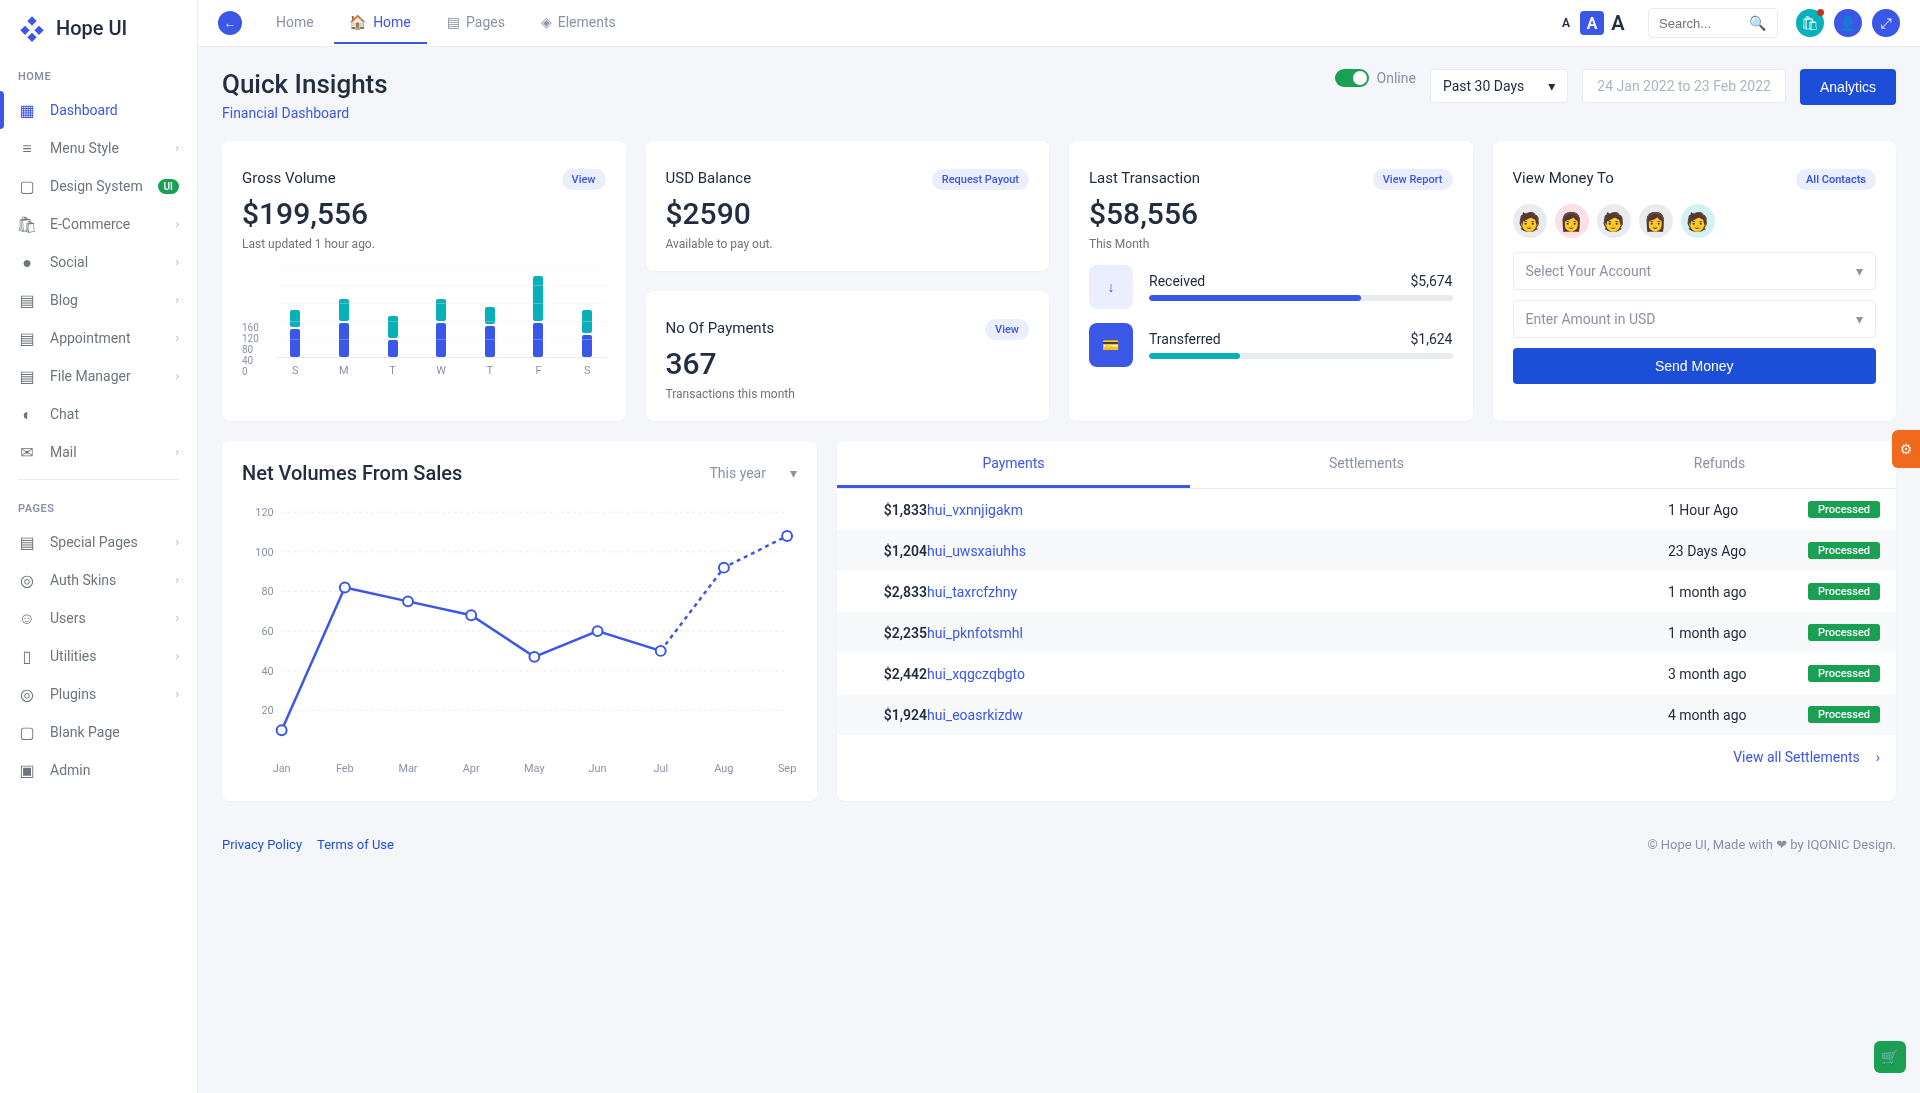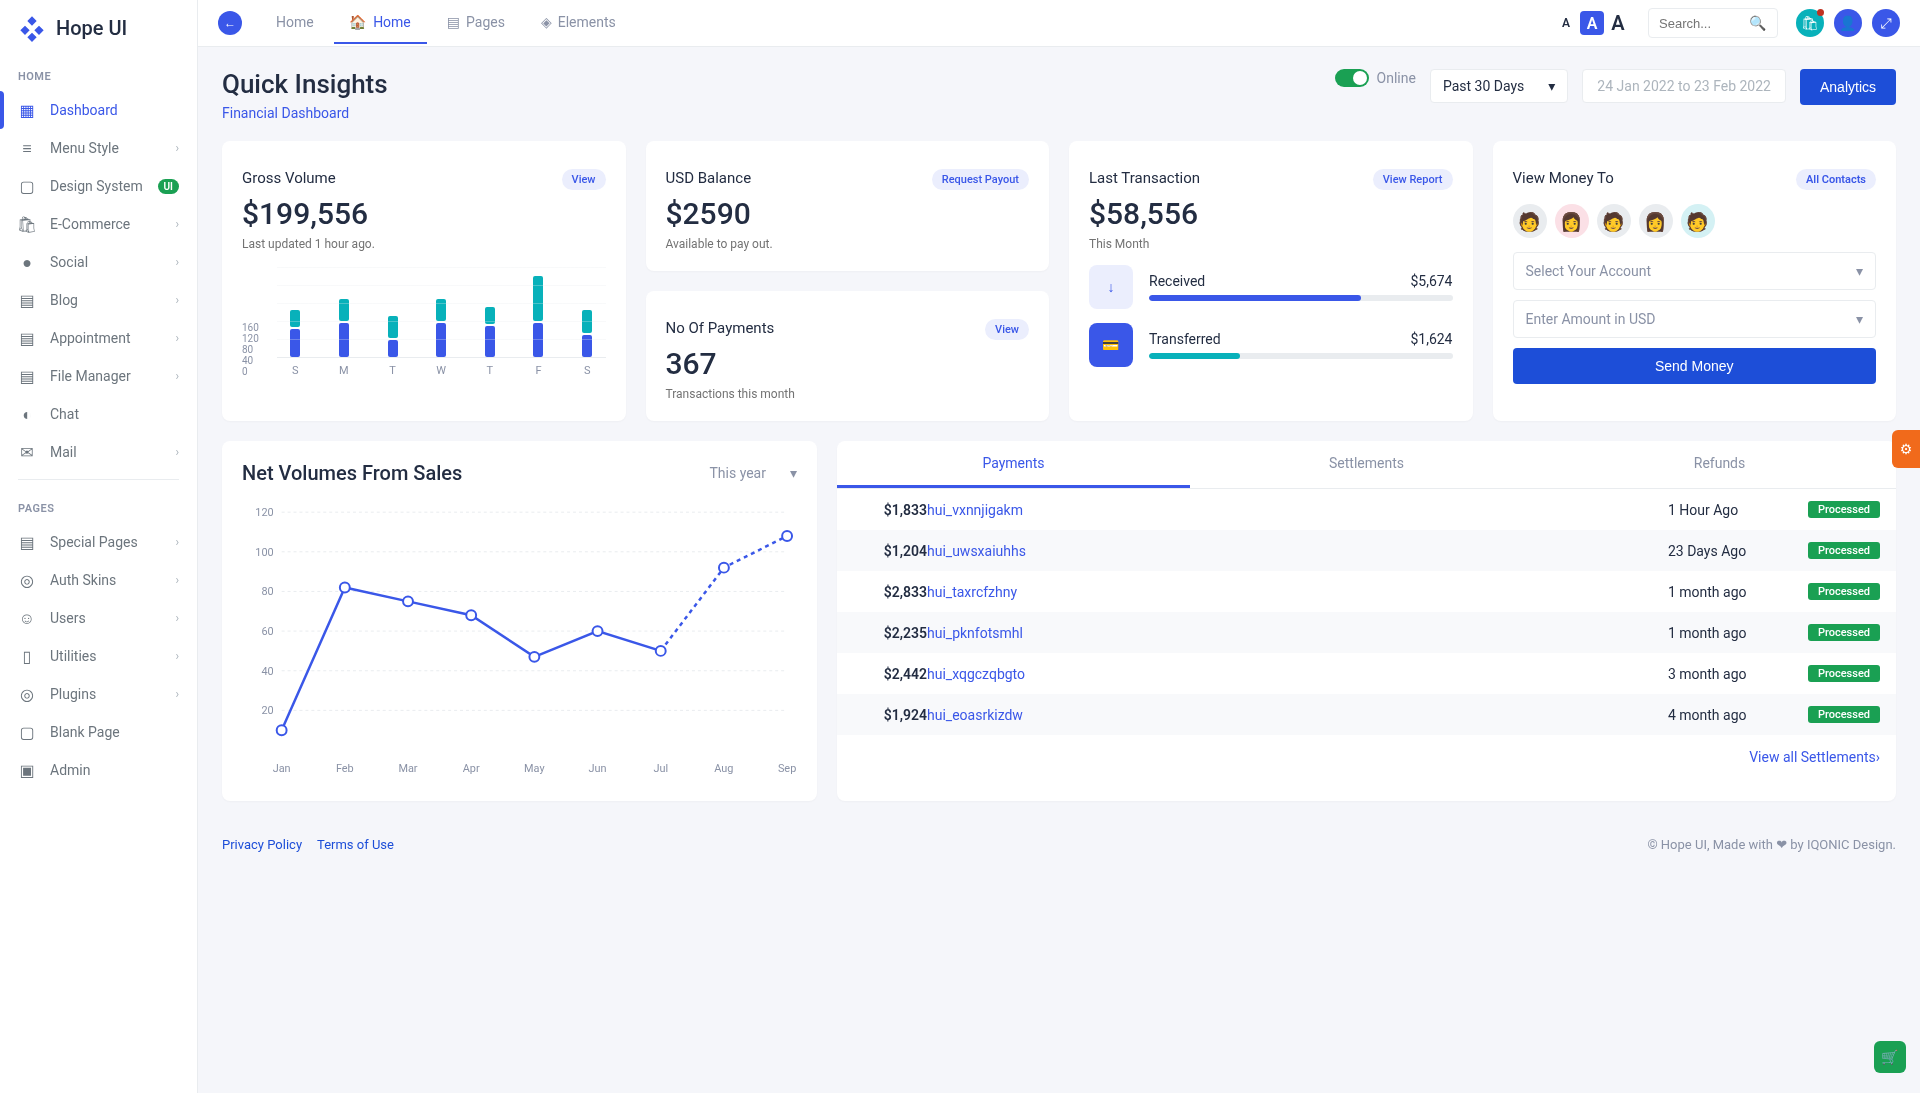--- a/index.html
+++ b/index.html
@@ -106,21 +106,21 @@
 
 .tabs { display: flex; border-bottom: 1px solid #e9ecef; }
 .tab { flex: 1; text-align: center; padding: 14px 0; color: #8a92a6; cursor: pointer; border-bottom: 3px solid transparent; }
 .tab.active { color: #3a57e8; border-bottom-color: #3a57e8; }
 .pay-row { display: flex; align-items: center; padding: 12px 0; }
 .pay-row:nth-child(even) { background: #f8f9fb; }
 .pay-amt { width: 90px; font-weight: 600; padding-left: 16px; text-align: right; }
 .pay-ref { flex: 1; color: #3a57e8; }
 .pay-time { width: 140px; color: #232d42; }
 .pay-stat { padding: 2px 10px; background: #1aa053; color: #fff; font-size: 11px; border-radius: 3px; font-weight: 500; margin-right: 16px; }
-.view-all { display: flex; justify-content: flex-end; align-items: center; gap: 0; color: #3a57e8; padding: 14px 16px; cursor: pointer; }
+.view-all { display: flex; justify-content: flex-end; align-items: center; gap: 16px; color: #3a57e8; padding: 14px 16px; cursor: pointer; }
 
 
 .footer { display: flex; justify-content: space-between; padding: 14px 24px; color: #8a92a6; font-size: 13px; }
 .footer a { color: #1d4ed8; text-decoration: none; margin-right: 12px; }
 
 .side-fab { position: fixed; right: 0; top: 430px; background: #f16a1b; color: #fff; width: 28px; height: 38px; border-radius: 6px 0 0 6px; display: flex; align-items: center; justify-content: center; cursor: pointer; }
 .side-fab2 { position: fixed; right: 14px; bottom: 20px; background: #1aa053; color: #fff; width: 32px; height: 32px; border-radius: 6px; display: flex; align-items: center; justify-content: center; cursor: pointer; }
 
 .card.nopad { padding: 0; }
 .card.nopad .tabs { padding: 0; }

